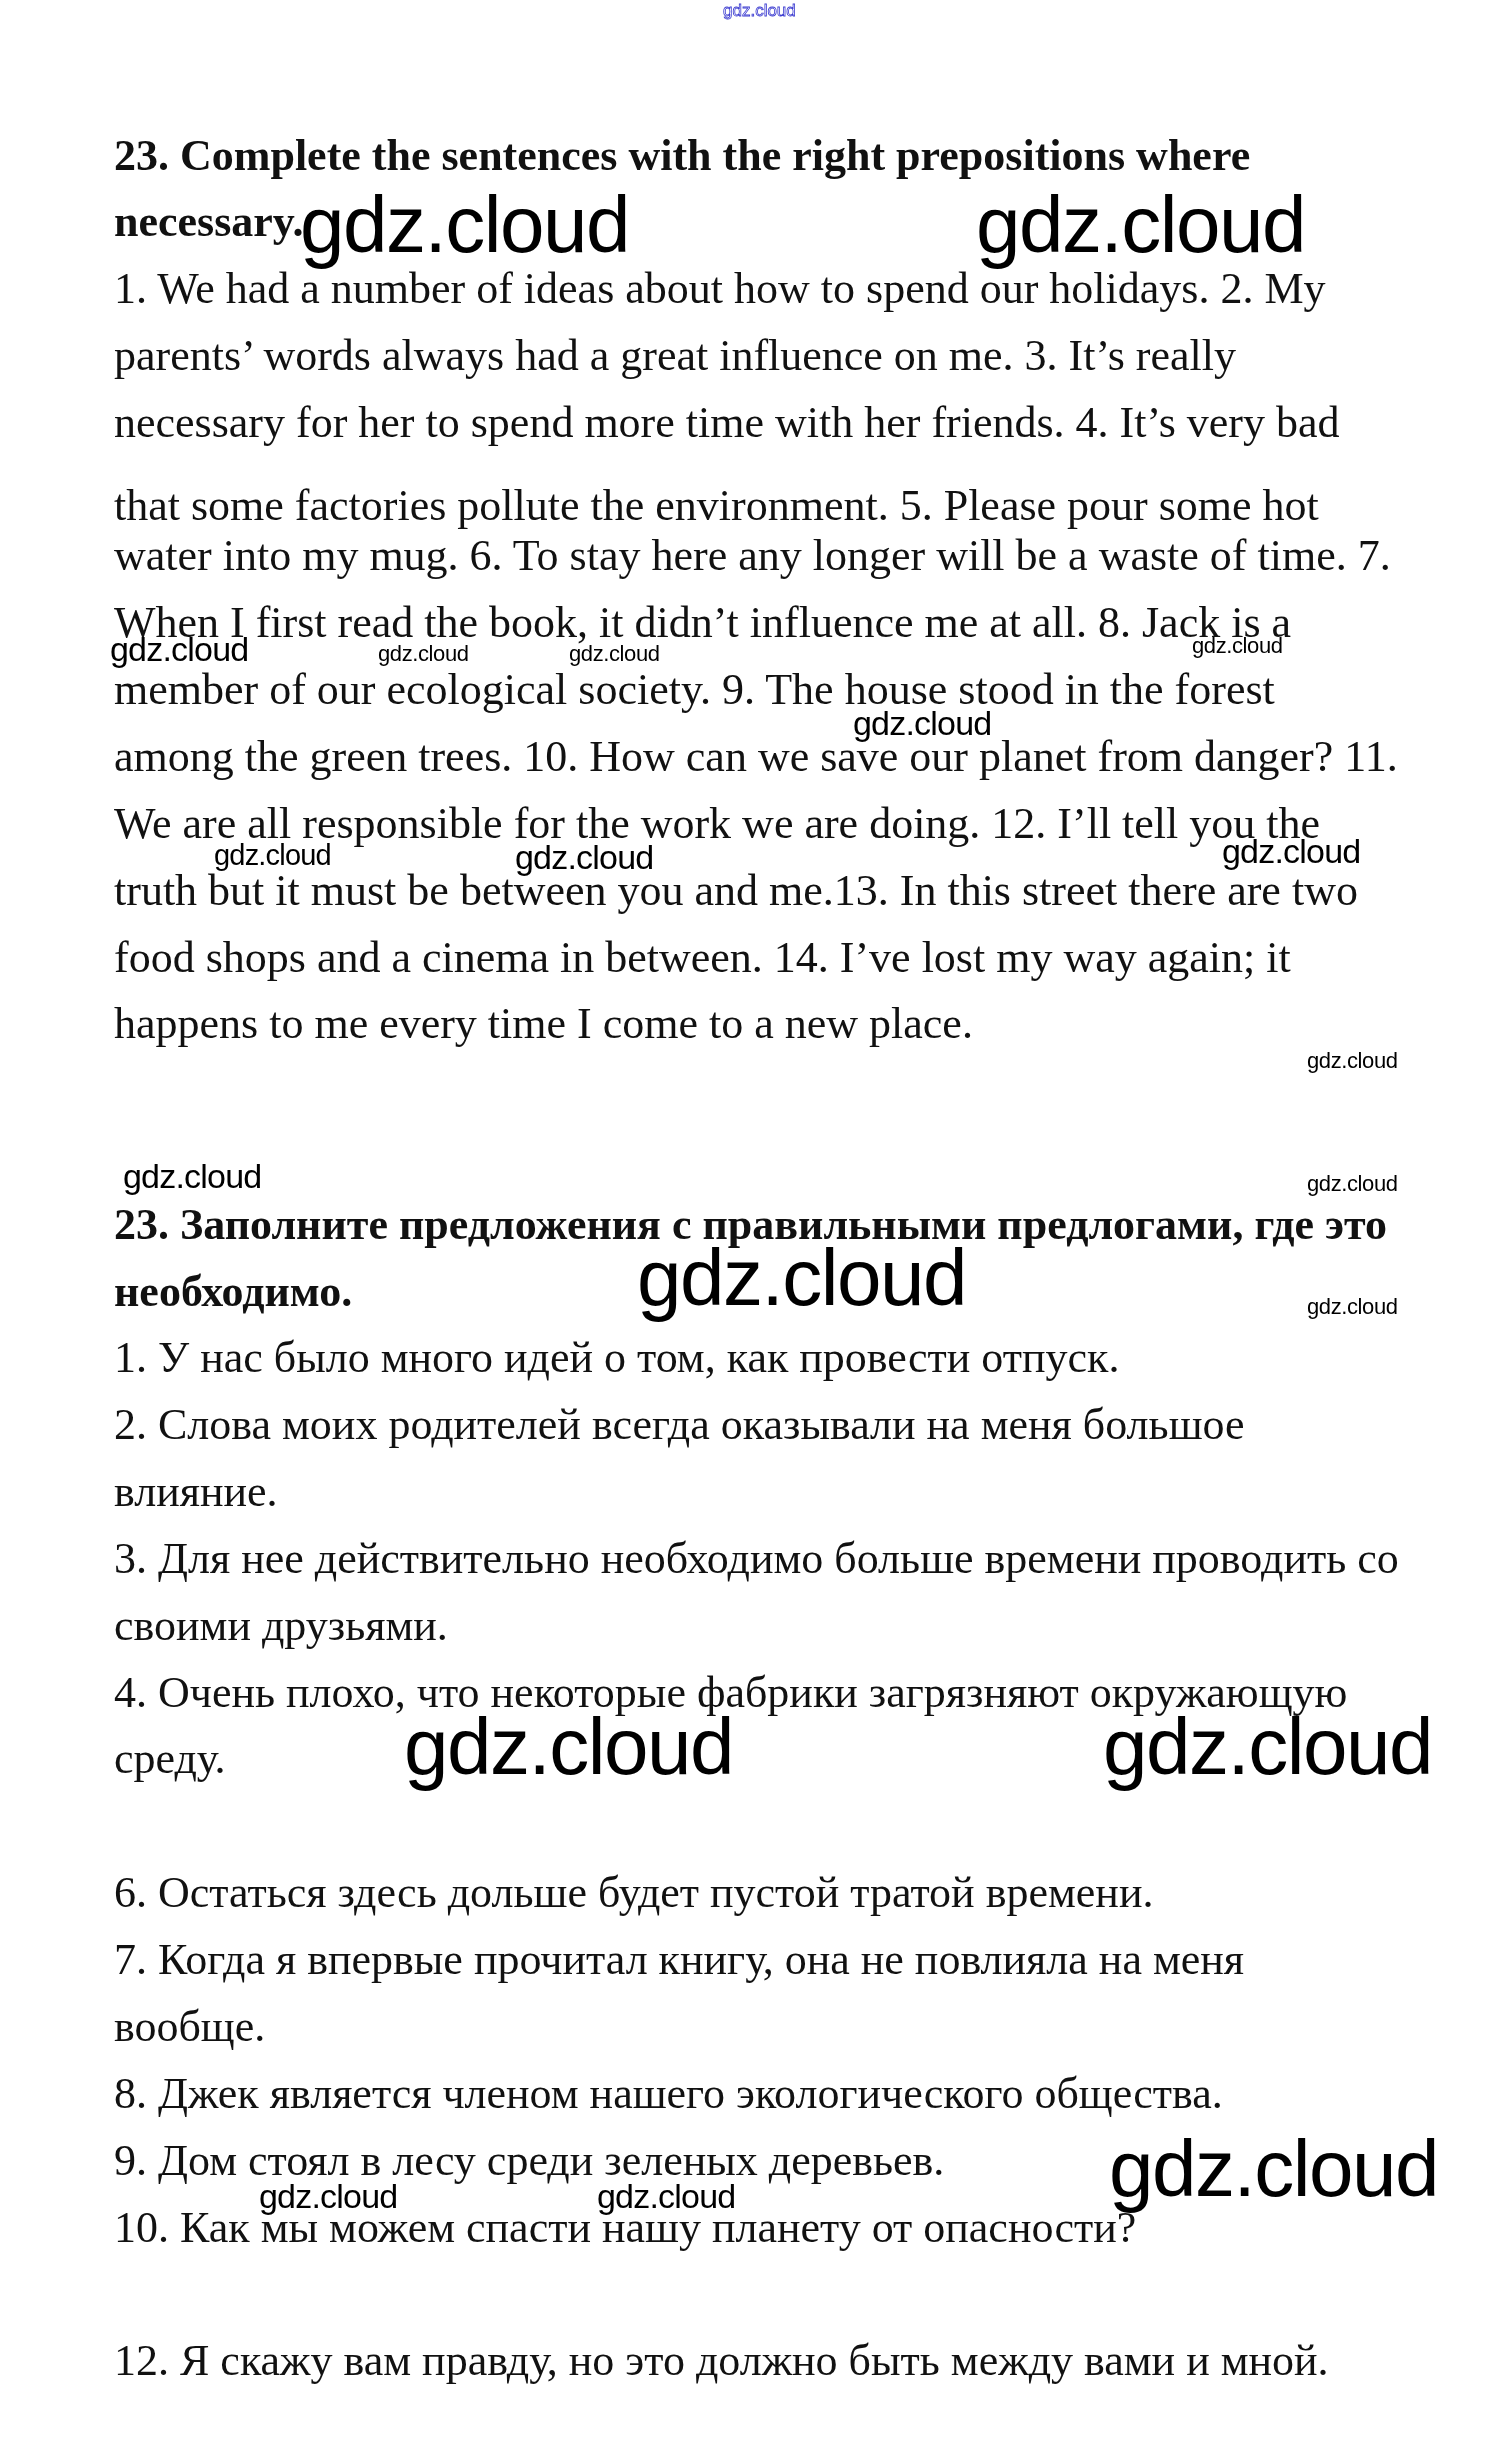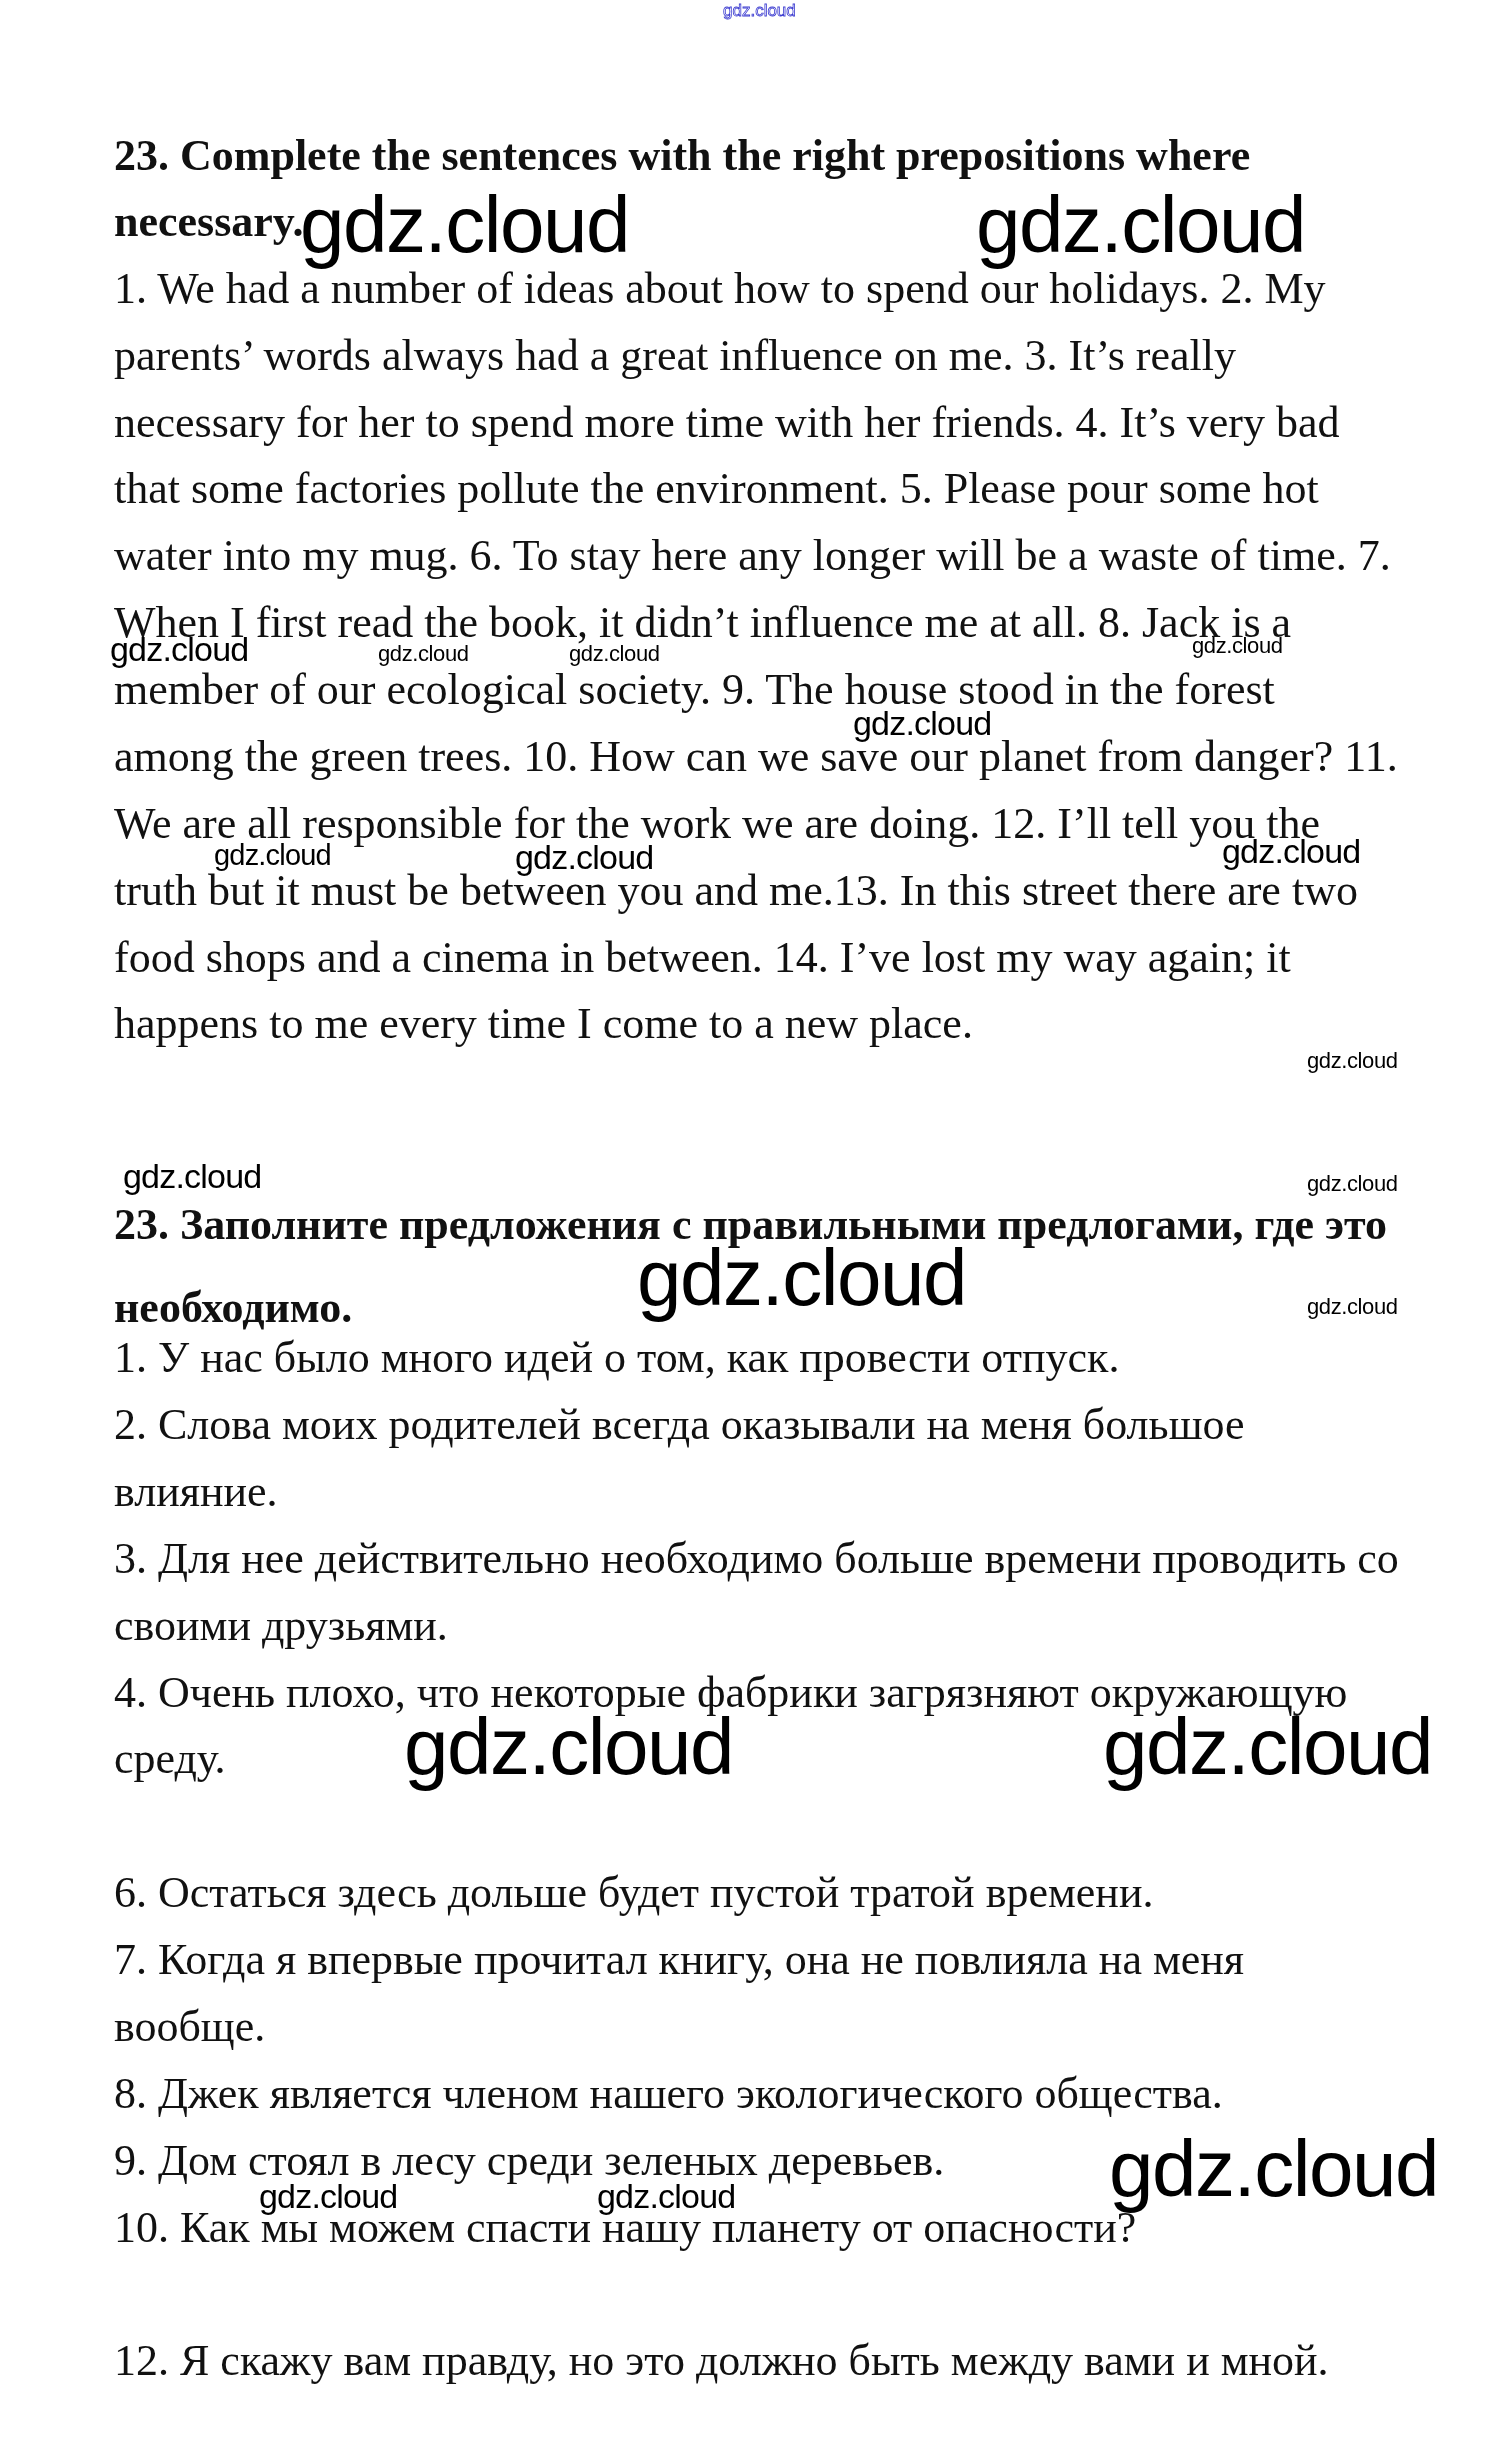--- a/index.html
+++ b/index.html
@@ -30,32 +30,32 @@
 <div class="page">
 
   <div class="wm top" style="left:723px; top:1.5px;">gdz.cloud</div>
 
   <div class="line bold" style="top:134px;">23. Complete the sentences with the right prepositions where</div>
   <div class="line bold" style="top:200px;">necessary.</div>
 
   <div class="line" style="top:267px;">1. We had a number of ideas about how to spend our holidays. 2. My</div>
   <div class="line" style="top:334px;">parents’ words always had a great influence on me. 3. It’s really</div>
   <div class="line" style="top:401px;">necessary for her to spend more time with her friends. 4. It’s very bad</div>
-  <div class="line" style="top:467px;">that some factories pollute the environment. 5. Please pour some hot</div>
+  <div class="line" style="top:484px;">that some factories pollute the environment. 5. Please pour some hot</div>
   <div class="line" style="top:534px;">water into my mug. 6. To stay here any longer will be a waste of time. 7.</div>
   <div class="line" style="top:601px;">When I first read the book, it didn’t influence me at all. 8. Jack is a</div>
   <div class="line" style="top:668px;">member of our ecological society. 9. The house stood in the forest</div>
   <div class="line" style="top:735px;">among the green trees. 10. How can we save our planet from danger? 11.</div>
   <div class="line" style="top:802px;">We are all responsible for the work we are doing. 12. I’ll tell you the</div>
   <div class="line" style="top:869px;">truth but it must be between you and me.13. In this street there are two</div>
   <div class="line" style="top:936px;">food shops and a cinema in between. 14. I’ve lost my way again; it</div>
   <div class="line" style="top:1002px;">happens to me every time I come to a new place.</div>
 
   <div class="line bold" style="top:1203px;">23. Заполните предложения с правильными предлогами, где это</div>
-  <div class="line bold" style="top:1270px;margin-top:16px;">необходимо.</div>
+  <div class="line bold" style="top:1270px;">необходимо.</div>
 
   <div class="line" style="top:1336px;">1. У нас было много идей о том, как провести отпуск.</div>
   <div class="line" style="top:1403px;">2. Слова моих родителей всегда оказывали на меня большое</div>
   <div class="line" style="top:1470px;">влияние.</div>
   <div class="line" style="top:1537px;">3. Для нее действительно необходимо больше времени проводить со</div>
   <div class="line" style="top:1604px;">своими друзьями.</div>
   <div class="line" style="top:1671px;">4. Очень плохо, что некоторые фабрики загрязняют окружающую</div>
   <div class="line" style="top:1737px;">среду.</div>
   <div class="line" style="top:1871px;">6. Остаться здесь дольше будет пустой тратой времени.</div>
   <div class="line" style="top:1938px;">7. Когда я впервые прочитал книгу, она не повлияла на меня</div>

